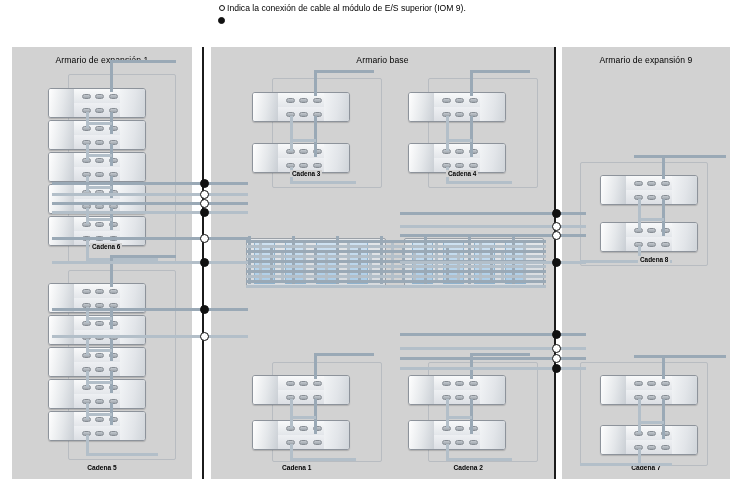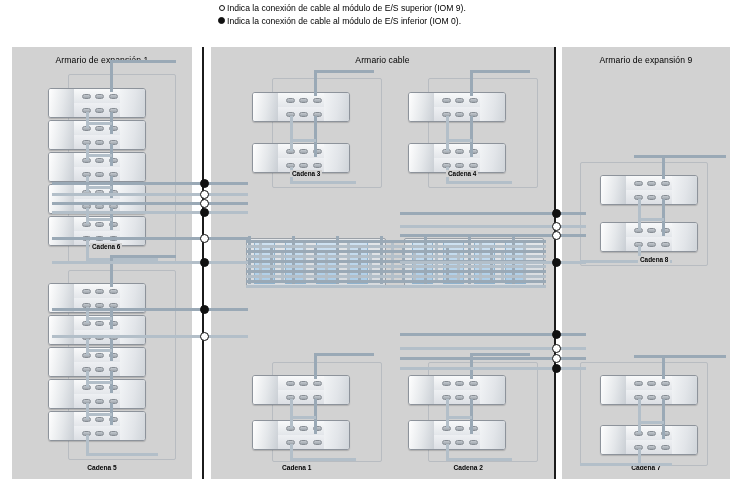--- a/index.html
+++ b/index.html
@@ -75,31 +75,30 @@
   <div class="legend-row">
     <span class="legend-mark">
         <span class="dot-open"></span>
       </span>
     <span class="legend-text">Indica la conexión de cable al módulo de E/S superior (IOM 9).</span>
   </div>
   <div class="legend-row">
     <span class="legend-mark">
         <span class="dot-fill"></span>
       </span>
-    <span class="legend-text">Indica la conexión de cable al módulo de E/S inferior (IOM 0).</span>
   </div>
 </div>
 
 <div class="cabinet" id="cab-left">
   <div class="cab-title">Armario de expansión 1</div>
   <div class="cab-foot" style="bottom:8px;">Cadena 5</div>
 </div>
 
 <div class="cabinet" id="cab-base">
-  <div class="cab-title">Armario cable</div>
+  <div class="cab-title">Armario base</div>
   <div class="cab-foot" style="bottom:8px;left:0;width:50%;">Cadena 1</div>
   <div class="cab-foot" style="bottom:8px;left:50%;width:50%;">Cadena 2</div>
 </div>
 
 <div class="cabinet" id="cab-right">
   <div class="cab-title">Armario de expansión 9</div>
   <div class="cab-foot" style="bottom:8px;">Cadena 7</div>
 </div>
 
 <div class="rail" id="rail-l"></div>

